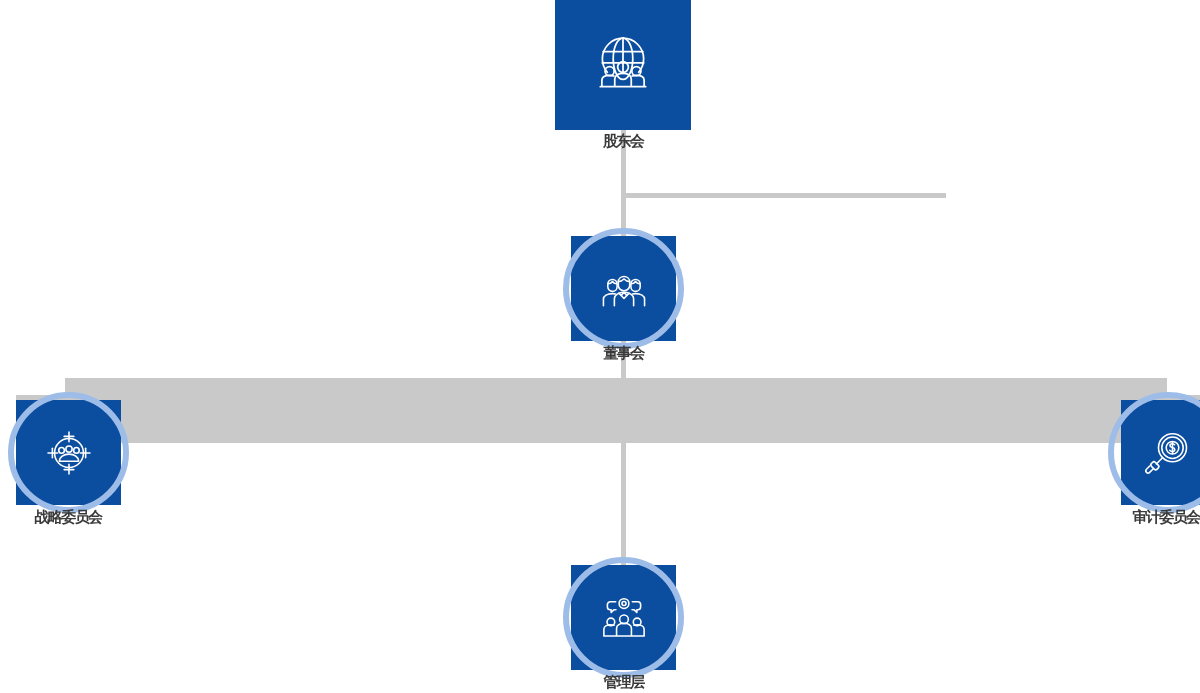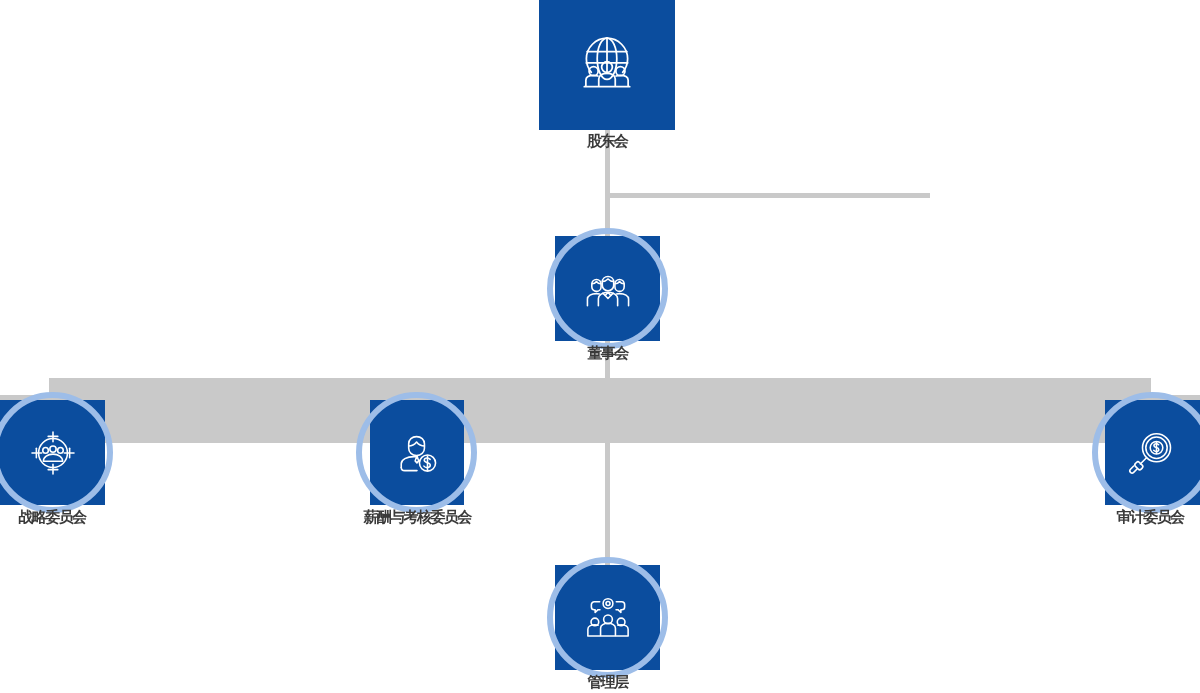--- a/index.html
+++ b/index.html
@@ -1,20 +1,20 @@
 <!DOCTYPE html>
 <html><head>
 <meta charset="utf-8">
 <style>
   html,body{margin:0;padding:0;background:#ffffff;}
   body{
     font-family:"DejaVu Sans","Liberation Sans",sans-serif;
     width:1200px;height:693px;position:relative;overflow:hidden;
   }
-  #chart{position:absolute;left:0;top:0;width:1096px;height:693px;}
+  #chart{position:absolute;left:16px;top:0;width:1096px;height:693px;}
 
   
   .conn{position:absolute;background:#c9c9c9;}
   .vline{width:5px;}
   .hline{height:5px;}
   .gray-bar{position:absolute;background:#c9c9c9;}
 
   
   .node{position:absolute;}
   .tile{
@@ -158,38 +158,20 @@
           <circle cx="32" cy="27.5" r="3.6"></circle>
           <circle cx="23.5" cy="29" r="3.2"></circle>
           <circle cx="40.5" cy="29" r="3.2"></circle>
           <path d="M21 41.5c0-5 4.9-8.2 11-8.2s11 3.2 11 8.2z"></path>
         </svg>
       </span>
     </div>
     <div class="caption" style="left:52px;">战略委员会</div>
   </div>
 
-  <div class="node" id="node-compensation">
-    <div class="tile">
-      <div class="ring"></div>
-      <span class="glyph">
-        <svg width="56" height="56" viewBox="0 0 64 64" fill="none" stroke="#ffffff" stroke-width="1.8" stroke-linecap="round" stroke-linejoin="round">
-          <path d="M22.5 21.5c0-4.7 3.8-8.2 9-8.2s9 3.5 9 8.2v5c0 4.7-3.8 8.4-9 8.4s-9-3.7-9-8.4z"></path>
-          <path d="M22.5 24c3.2 0 6.5-1.5 9-4.6 2.5 3.1 5.8 4.6 9 4.6"></path>
-          <path d="M14 48.5v-4.2c0-4.6 6.3-8.2 14.5-8.2h4"></path>
-          <path d="M14 48.5c0 2.4 1.6 3.6 4 3.6h14"></path>
-          <path d="M31.5 36.2l-1.6 4.8 2 2.3 2-2.3-1.6-4.8"></path>
-          <circle cx="44" cy="43.5" r="9.2"></circle>
-          <path d="M47 39.3c-.9-1-2-1.5-3.3-1.5-2 0-3.4 1-3.4 2.6 0 3.5 6.9 1.8 6.9 5.4 0 1.8-1.6 2.9-3.6 2.9-1.5 0-2.8-.6-3.7-1.7"></path>
-          <line x1="44" y1="35.4" x2="44" y2="51.6"></line>
-        </svg>
-      </span>
-    </div>
-    <div class="caption" style="left:47px;">薪酬与考核委员会</div>
-  </div>
 
 
   <div class="node" id="node-management">
     <div class="tile">
       <div class="ring"></div>
       <span class="glyph">
         <svg width="56" height="56" viewBox="0 0 64 64" fill="none" stroke="#ffffff" stroke-width="1.8" stroke-linecap="round" stroke-linejoin="round">
           <circle cx="32" cy="15.5" r="5.6"></circle>
           <circle cx="32" cy="15.5" r="2.3"></circle>
           <path d="M22.5 13.5h-6.2c-1.8 0-3.3 1.4-3.3 3.2v2.6c0 1.8 1.5 3.2 3.3 3.2h1v3.2l3.4-3.2h2.1"></path>

